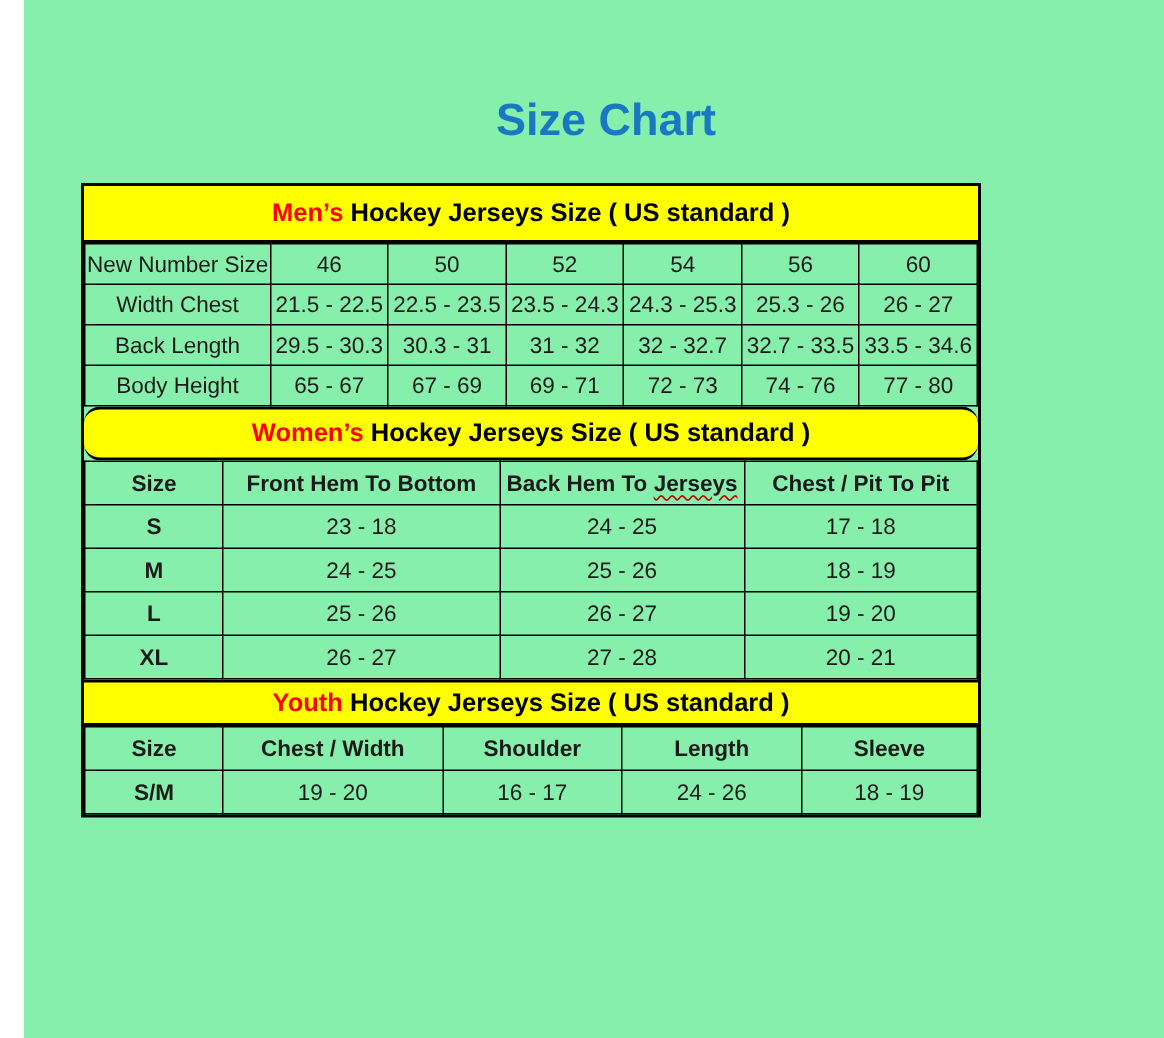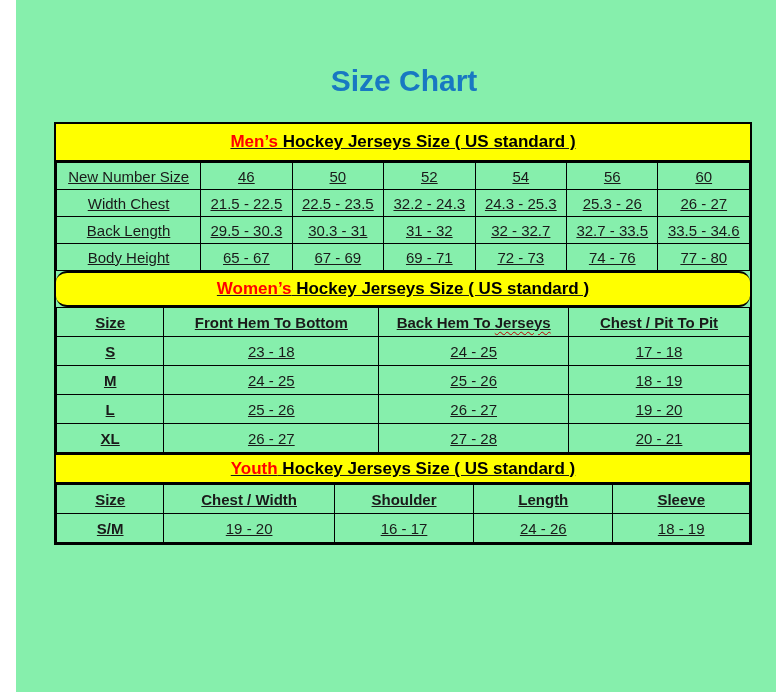--- a/index.html
+++ b/index.html
@@ -21,24 +21,23 @@
     text-align: center;
     font-size: 30px;
     font-weight: bold;
     color: #1878c2;
     letter-spacing: 0px;
   }
   .chart-box {
     position: absolute;
     left: 38px;
     top: 122px;
-    width: 698px;
+    width: 600px;
     border: 2px solid #000000;
     box-sizing: border-box;
-    text-decoration: underline;
   }
   .banner {
     background: #ffff00;
     text-align: center;
     font-weight: bold;
     font-size: 17px;
     color: #000000;
     border-bottom: 2px solid #000000;
     height: 36px;
     line-height: 36px;
@@ -102,21 +101,21 @@
         <td>50</td>
         <td>52</td>
         <td>54</td>
         <td>56</td>
         <td>60</td>
       </tr>
       <tr>
         <td class="plain">Width Chest</td>
         <td>21.5 - 22.5</td>
         <td>22.5 - 23.5</td>
-        <td>32.2 - 24.3</td>
+        <td>23.5 - 24.3</td>
         <td>24.3 - 25.3</td>
         <td>25.3 - 26</td>
         <td>26 - 27</td>
       </tr>
       <tr>
         <td class="plain">Back Length</td>
         <td>29.5 - 30.3</td>
         <td>30.3 - 31</td>
         <td>31 - 32</td>
         <td>32 - 32.7</td>

